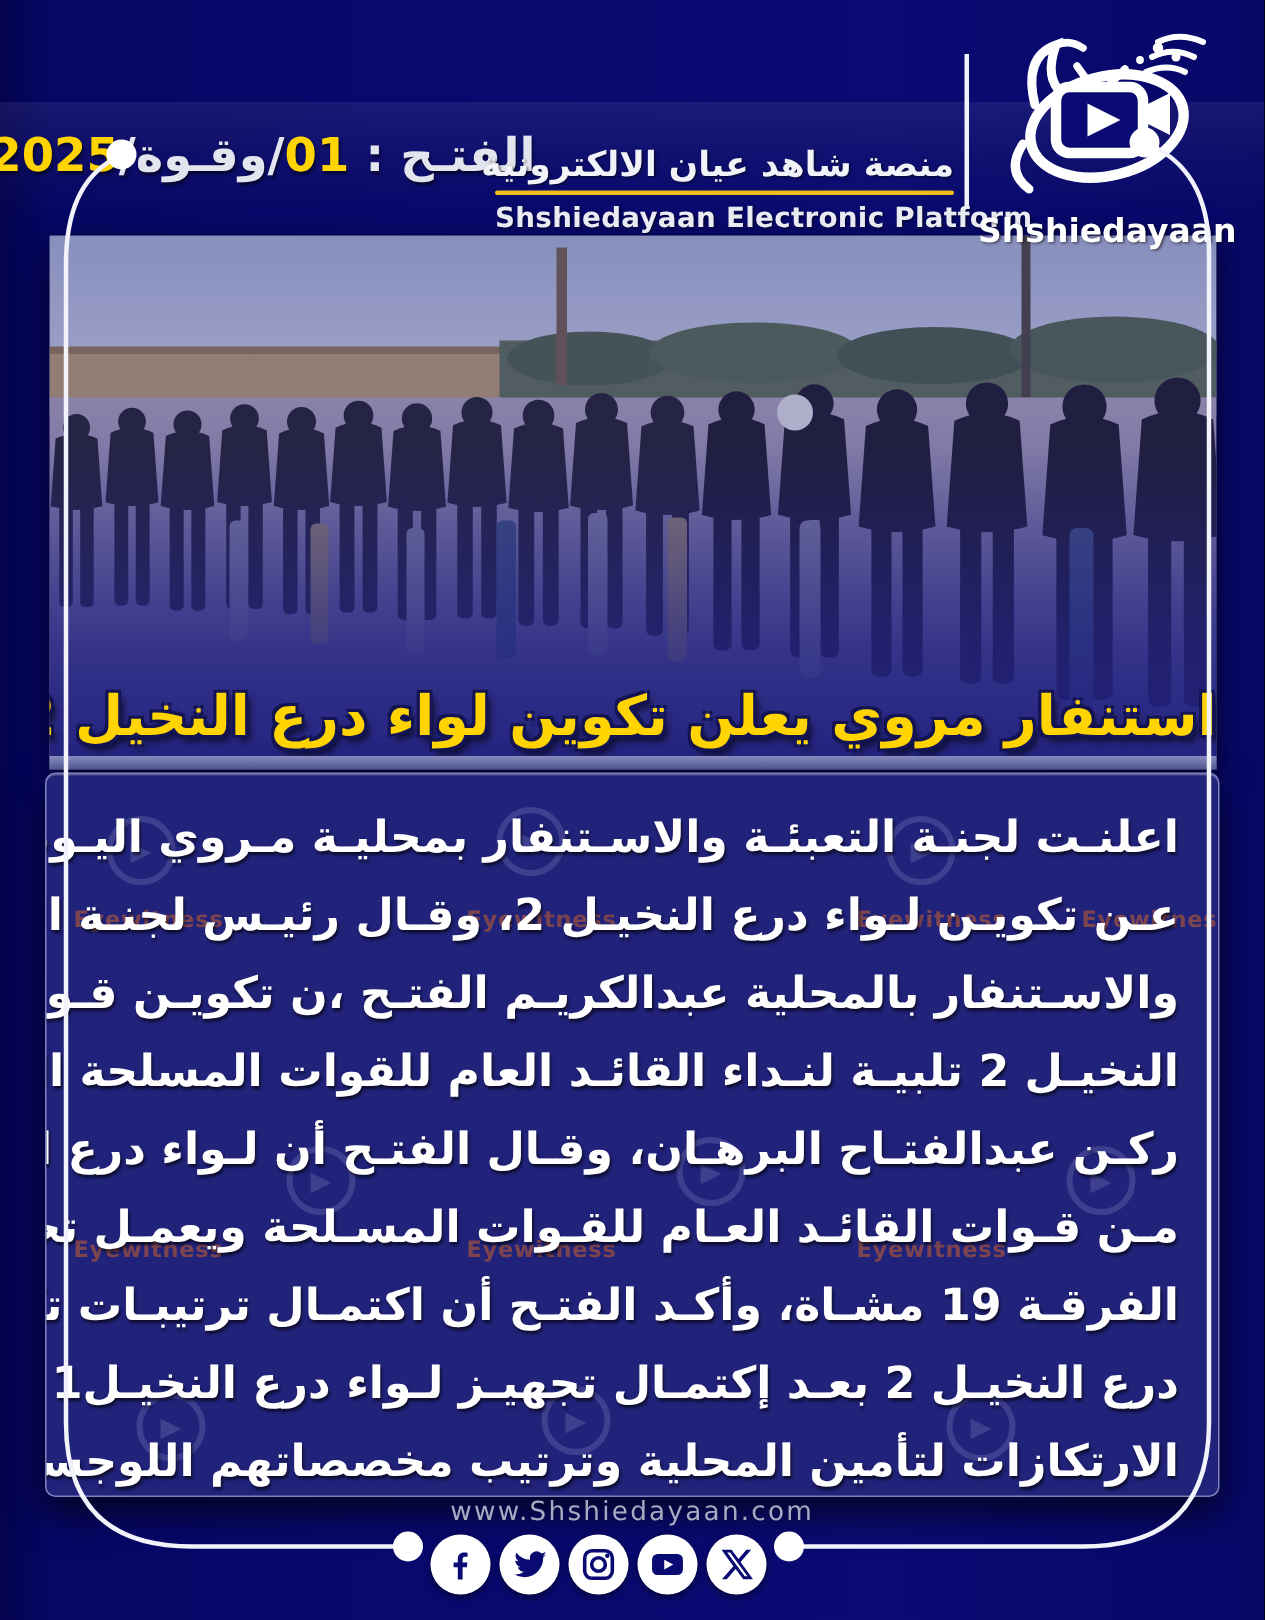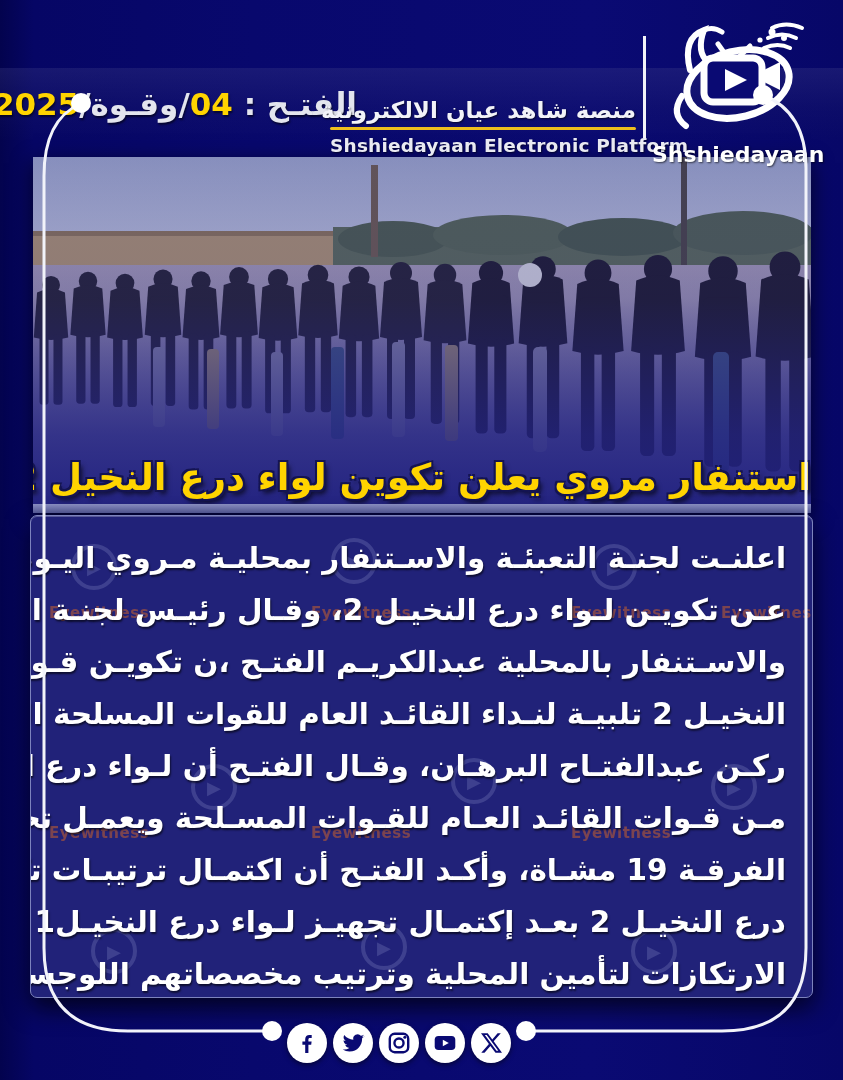--- a/index.html
+++ b/index.html
@@ -115,21 +115,21 @@
   .social svg{ display:block; }
 </style>
 </head>
 <body>
 
 <div class="canvas">
 
   <div class="header-band"></div>
 
   <div class="date-line">
-    <span>الفتـح : </span><span class="num">04</span><span>/وقـوة/</span><span class="num">2025</span><span>م</span>
+    <span>الفتـح : </span><span class="num">01</span><span>/وقـوة/</span><span class="num">2025</span><span>م</span>
   </div>
 
   <div class="platform-block">
     <div class="platform-ar">منصة شاهد عيان الالكترونية</div>
     <div class="platform-rule"></div>
     <div class="platform-en">Shshiedayaan Electronic Platform</div>
   </div>
 
   <div class="vsep"></div>
 
@@ -259,20 +259,21 @@
       <div class="line">والاسـتنفار بالمحلية عبدالكريـم الفتـح ،ن تكويـن قـوات درع</div>
       <div class="line">النخيـل 2 تلبيـة لنـداء القائـد العام للقوات المسلحة الفريق أول</div>
       <div class="line">ركـن عبدالفتـاح البرهـان، وقـال الفتـح أن لـواء درع النخيـل يعـد</div>
       <div class="line">مـن قـوات القائـد العـام للقـوات المسـلحة  ويعمـل تحـت إمـرة</div>
       <div class="line">الفرقـة 19 مشـاة، وأكـد الفتـح أن اكتمـال ترتيبـات تكويـن لـواء</div>
       <div class="line">درع النخيـل 2 بعـد إكتمـال تجهيـز لـواء درع النخيـل1 وقـوة</div>
       <div class="line">الارتكازات لتأمين المحلية وترتيب مخصصاتهم  اللوجستية.</div>
     </div>
   </div>
 
+  <div class="website">www.Shshiedayaan.com</div>
 
   <div class="social-row">
     <div class="social">
       <svg width="24" height="24" viewBox="0 0 24 24" fill="#0a0a73">
         <path d="M13.4 22v-8.2h2.8l.4-3.2h-3.2V8.5c0-.9.3-1.6 1.7-1.6h1.6V4.1c-.3 0-1.3-.1-2.4-.1-2.4 0-4.1 1.5-4.1 4.2v2.4H7.4v3.2h2.8V22h3.2z"></path>
       </svg>
     </div>
     <div class="social">
       <svg width="26" height="26" viewBox="0 0 24 24" fill="#0a0a73">
         <path d="M22.5 5.9c-.8.3-1.6.6-2.4.7.9-.5 1.5-1.3 1.8-2.3-.8.5-1.7.8-2.6 1a4.1 4.1 0 0 0-7 3.7 11.6 11.6 0 0 1-8.4-4.3A4.1 4.1 0 0 0 5.2 10c-.7 0-1.3-.2-1.9-.5v.1c0 2 1.4 3.6 3.3 4-.6.2-1.2.2-1.8.1.5 1.6 2 2.8 3.8 2.8A8.2 8.2 0 0 1 2.5 18a11.6 11.6 0 0 0 6.3 1.8c7.5 0 11.6-6.2 11.6-11.6v-.5c.8-.6 1.5-1.3 2.1-2.1z"></path>

